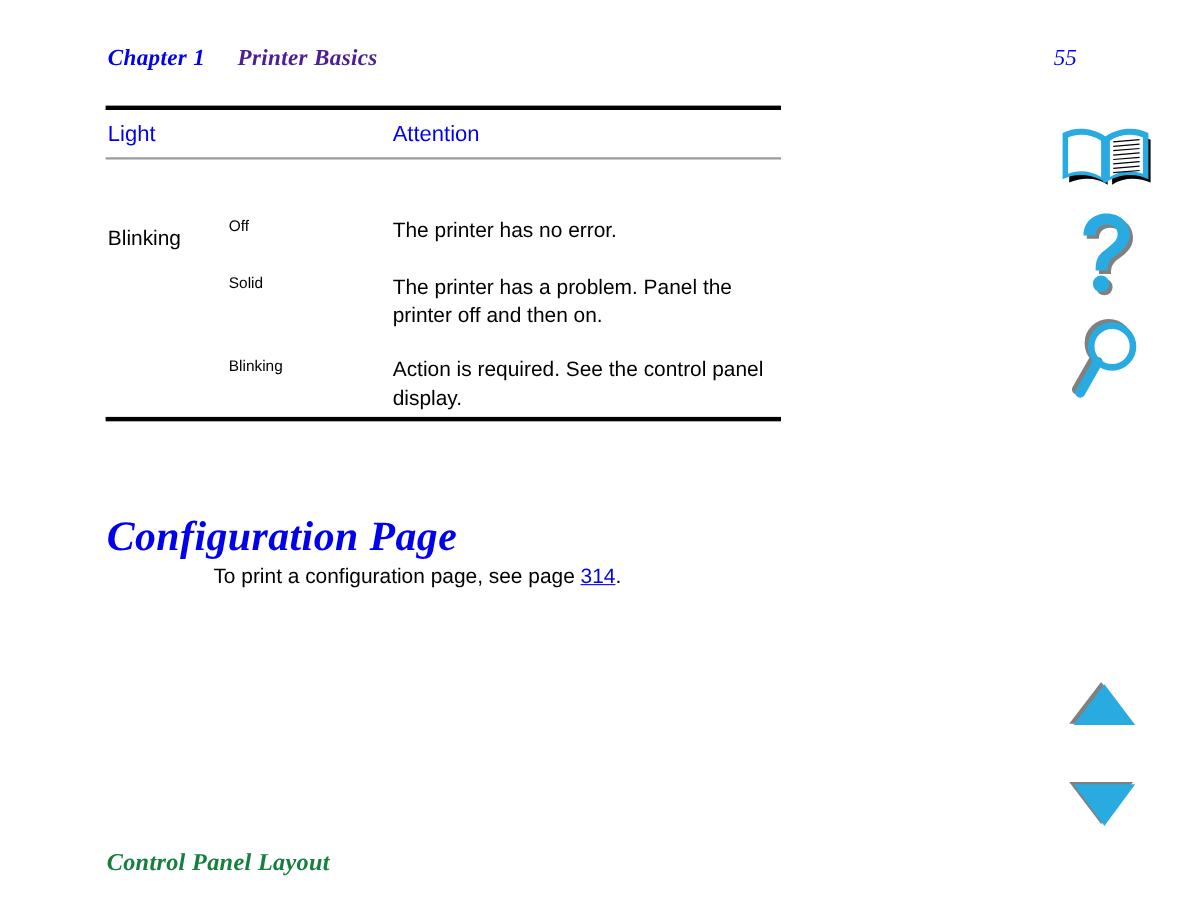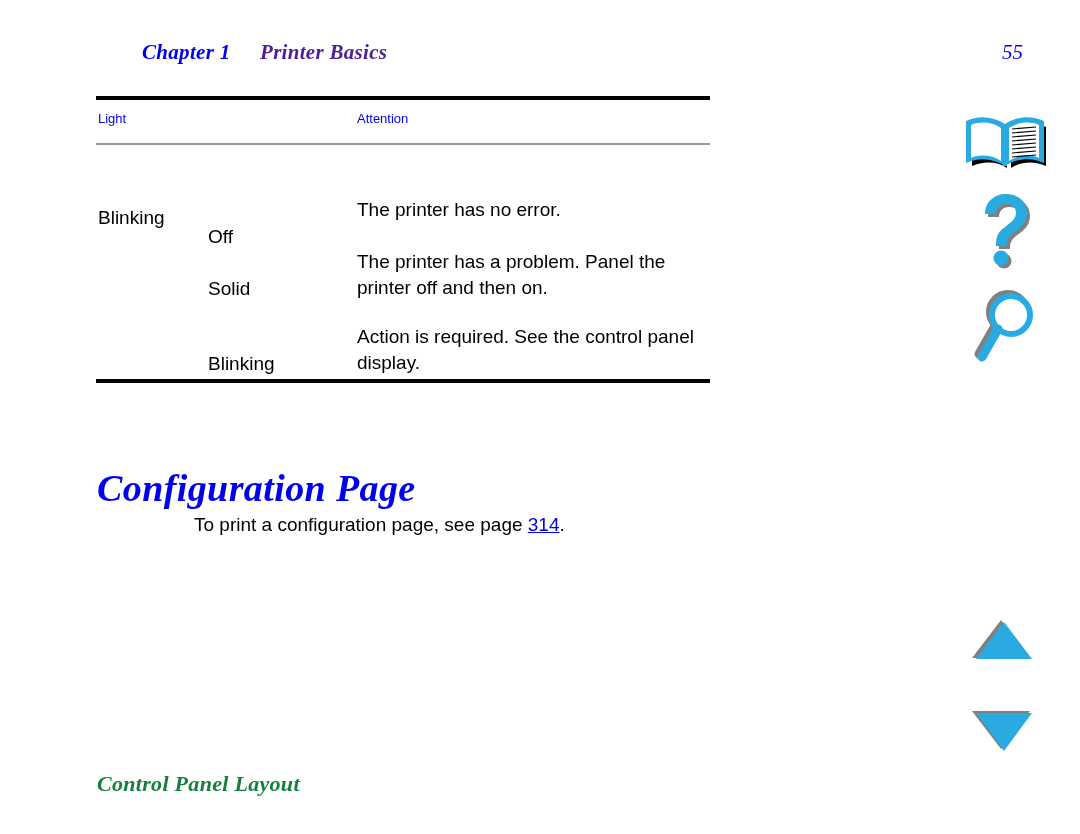--- a/index.html
+++ b/index.html
@@ -17,21 +17,20 @@
     color: #000000;
   }
 
   
   .page-header {
     position: absolute;
     left: 0;
     top: 40px;
     width: 988px;
     height: 34px;
-    margin-left: 44px;
   }
   .chapter-label {
     position: absolute;
     left: 98px;
     top: 0;
     font-family: "Liberation Serif", serif;
     font-weight: bold;
     font-style: italic;
     font-size: 21px;
     color: #0000ee;
@@ -80,21 +79,21 @@
     font-size: 0;
     line-height: 0;
   }
   .table-head {
     position: relative;
     height: 43px;
   }
   .th {
     position: absolute;
     top: 11px;
-    font-size: 13px;
+    font-size: 20px;
     color: #0000ee;
     white-space: nowrap;
   }
   .th-light  { left: 2px; }
   .th-indication { left: 261px; }
 
   .group-label {
     position: absolute;
     left: 2px;
     top: 62px;
@@ -107,24 +106,23 @@
     height: 234px;
   }
   .row {
     position: absolute;
     width: 614px;
   }
   .row-state {
     position: absolute;
     left: 112px;
     top: 0;
-    font-size: 19px;
+    font-size: 14px;
     color: #000000;
     white-space: nowrap;
-    margin-top: 29px;
   }
   .row-desc {
     position: absolute;
     left: 261px;
     top: 0;
     width: 350px;
     font-size: 19px;
     line-height: 26px;
     color: #000000;
   }

